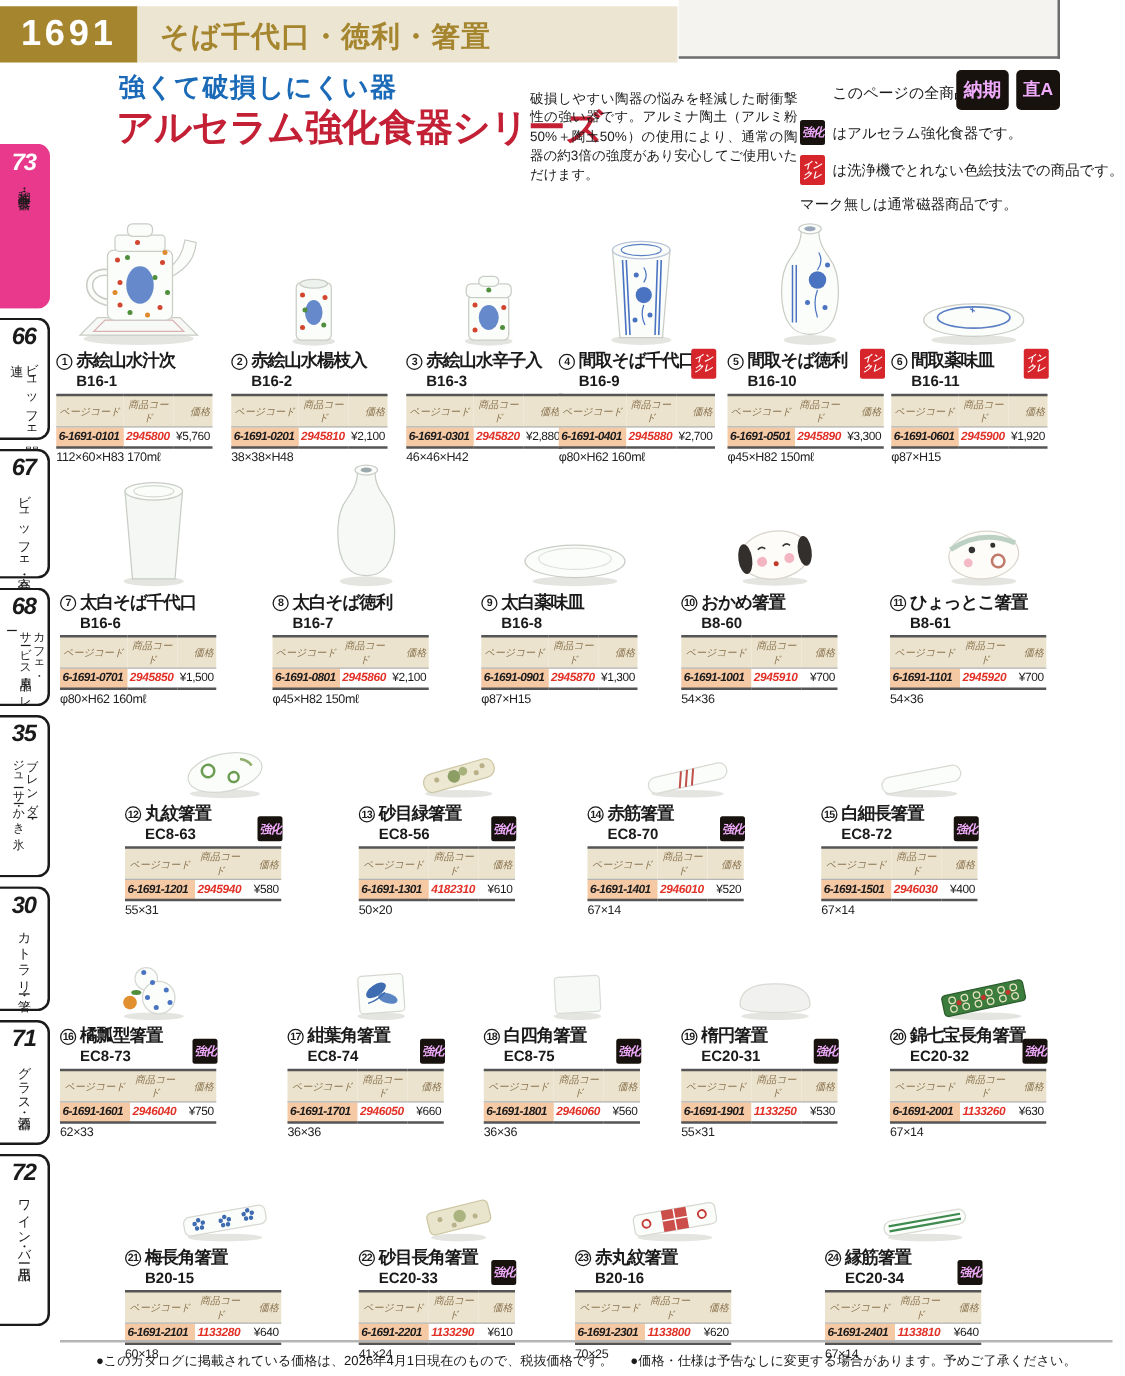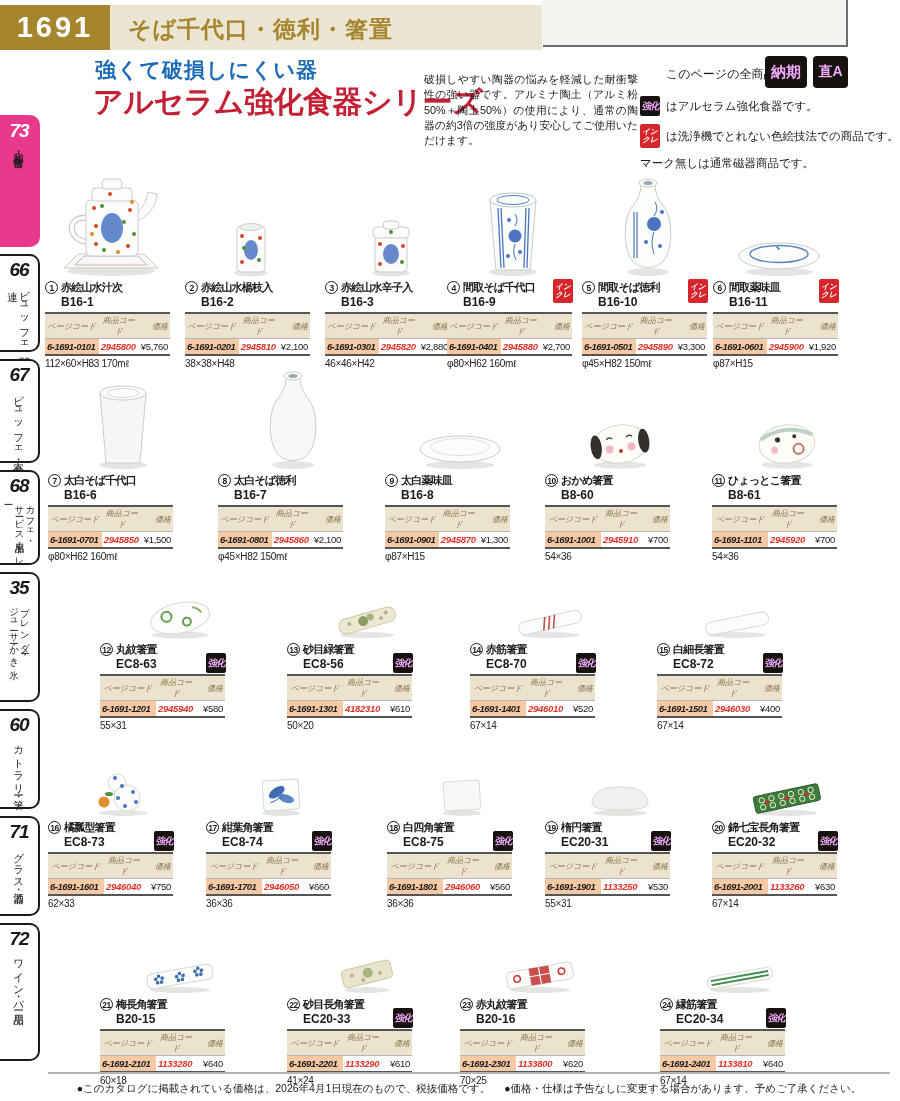--- a/index.html
+++ b/index.html
@@ -47,21 +47,21 @@
   .lg-ing{left:640px;top:124px;}
   .lg-nomark{position:absolute;left:640px;top:156px;font-size:11.5px;}
 
   
   .cell{position:absolute;}
   .img-box{display:flex;align-items:flex-end;justify-content:center;width:100%;}
   .info{position:relative;margin-top:2px;}
   .name-line{display:flex;align-items:center;gap:3px;}
   .num{min-width:13px;height:13px;border:1px solid #1a1a1a;border-radius:50%;font-size:8.5px;font-weight:bold;
     display:inline-flex;align-items:center;justify-content:center;letter-spacing:-0.5px;}
-  .pname{font-size:11px;font-weight:bold;letter-spacing:-0.8px;white-space:nowrap;}
+  .pname{font-size:14px;font-weight:bold;letter-spacing:-0.8px;white-space:nowrap;}
   .pcode{margin-left:16px;font-size:12px;font-weight:bold;letter-spacing:0;}
   .cbadge{position:absolute;}
   .cbadge.kyo{left:106px;top:11px;}
   .cbadge.ing{left:106px;top:-1px;}
   .ptable{border-collapse:collapse;width:125px;margin-top:3px;border-top:2px solid #555;border-bottom:2px solid #555;}
   .ptable td{padding:1px 2px;}
   .ptable .h td{background:var(--thbg);color:#8a7350;font-size:8px;font-style:italic;border-bottom:1px solid #b5b5b5;text-align:center;}
   .ptable .h td:last-child{text-align:right;}
   .ptable .d td{font-size:9.5px;padding:2px 2px;}
   .ptable .d .pc{background:var(--pcbg);font-weight:bold;font-style:italic;letter-spacing:-0.5px;width:56px;}
@@ -99,21 +99,21 @@
   <span class="tnum">68</span>
   <span class="tlbl" style="font-size:9.5px">カフェ・
 サービス用品・トレー</span>
 </div>
 <div class="tab" style="top:572px;height:130px">
   <span class="tnum">35</span>
   <span class="tlbl" style="font-size:9.5px">ブレンダー・
 ジューサー・かき氷</span>
 </div>
 <div class="tab" style="top:709px;height:100px">
-  <span class="tnum">60</span>
+  <span class="tnum">30</span>
   <span class="tlbl">カトラリー・箸</span>
 </div>
 <div class="tab" style="top:816px;height:100px">
   <span class="tnum">71</span>
   <span class="tlbl">グラス・酒器</span>
 </div>
 <div class="tab" style="top:923px;height:138px">
   <span class="tnum">72</span>
   <span class="tlbl">ワイン・バー用品</span>
 </div>
@@ -742,21 +742,21 @@
           <td class="pc">6-1691-1601</td>
           <td class="ic">2946040</td>
           <td class="pr">¥750</td>
         </tr>
         </tbody>
       </table>
       <div class="dims">62×33</div>
     </div>
   </div>
 
-  <div class="cell" style="left: 206px; top: 733px; width: 150px;">
+  <div class="cell" style="left: 230px; top: 733px; width: 150px;">
     <div class="img-box" style="height: 85px;">
         <svg width="50" height="46" viewBox="0 0 50 46">
           <ellipse cx="25" cy="41" rx="19" ry="3" fill="#e4e4e0"></ellipse>
           <g transform="rotate(-4 25 23)">
             <rect x="7" y="8" width="36" height="30" rx="3" fill="#fbfdfa" stroke="#d5d8d2"></rect>
             <ellipse cx="21" cy="20" rx="9" ry="4.5" fill="#3f6cb0" transform="rotate(-30 21 20)"></ellipse>
             <ellipse cx="30" cy="27" rx="8" ry="4" fill="#5b84c2" transform="rotate(20 30 27)"></ellipse>
             <path d="M14,30 q8,-2 14,-8" stroke="#3f6cb0" fill="none"></path>
           </g>
         </svg>

